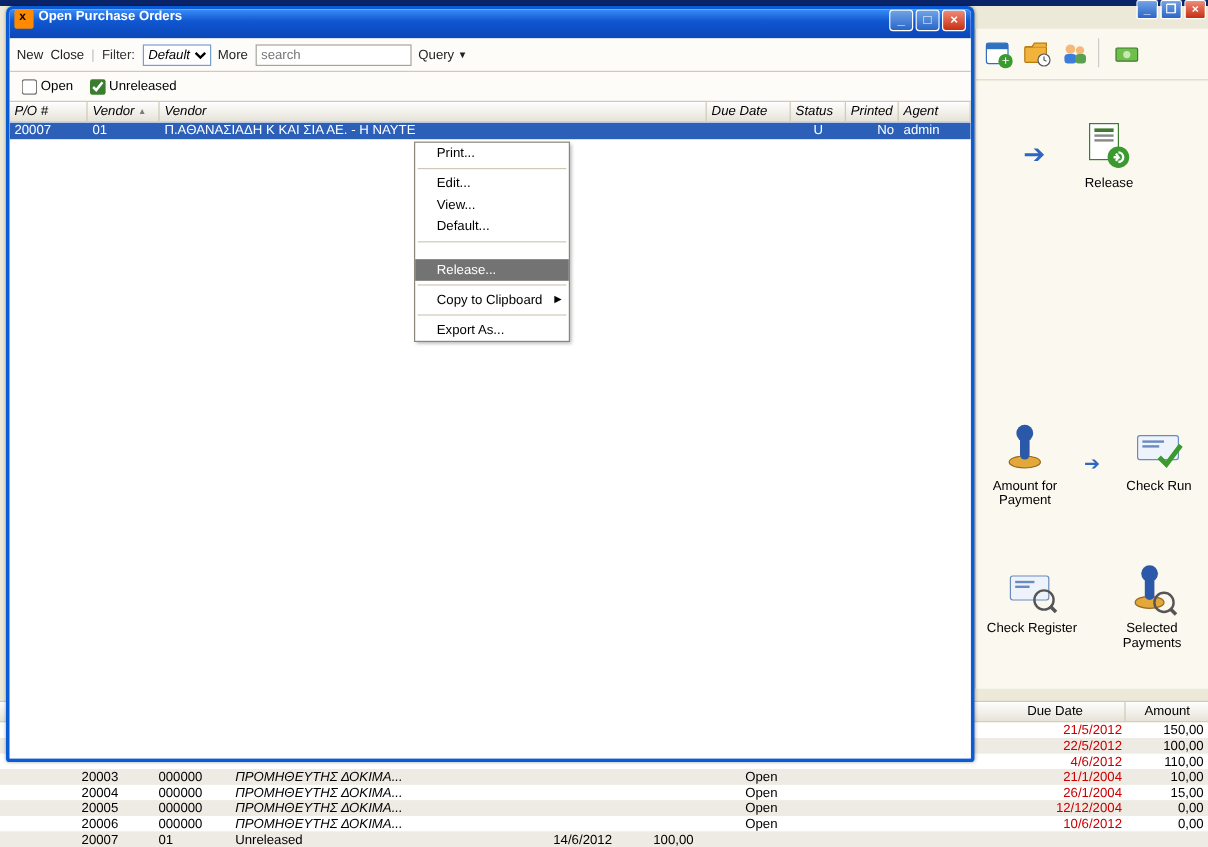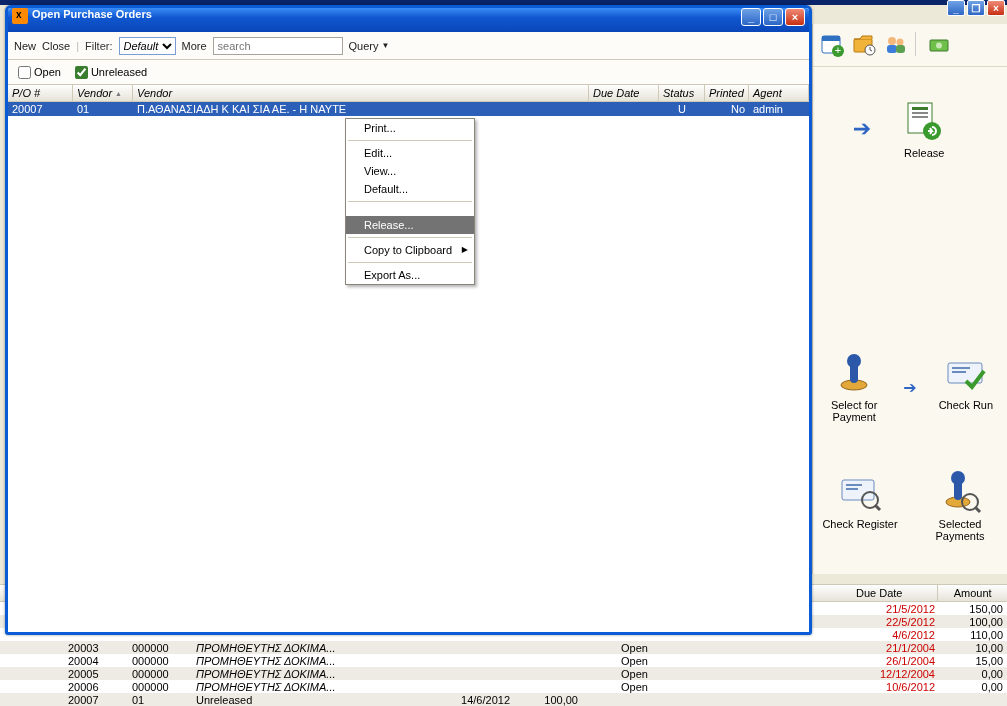--- a/index.html
+++ b/index.html
@@ -145,21 +145,21 @@
 
     <div class="bigrow">
       <div class="ic">
         <span class="glyph">
           <svg width="44" height="44">
               <ellipse cx="22" cy="34" rx="13" ry="5" fill="#e2a83a" stroke="#97671a"></ellipse>
               <rect x="18" y="10" width="8" height="22" rx="4" fill="#2b58a8"></rect>
               <circle cx="22" cy="10" r="7" fill="#2b58a8"></circle>
             </svg>
         </span>
-        <span class="lbl">Select for Payment</span>
+        <span class="lbl">Amount for Payment</span>
       </div>
       <span class="arrow-right" style="font-size:16px;">➔</span>
       <div class="ic">
         <span class="glyph">
           <svg width="44" height="44">
               <rect x="4" y="12" width="34" height="20" rx="2" fill="#eef3fb" stroke="#6a8bbd"></rect>
               <rect x="8" y="16" width="18" height="2" fill="#6a8bbd"></rect>
               <rect x="8" y="20" width="14" height="2" fill="#6a8bbd"></rect>
               <path d="M22 30 L28 36 L40 20" stroke="#3a9a2e" stroke-width="4" fill="none"></path>
             </svg>

